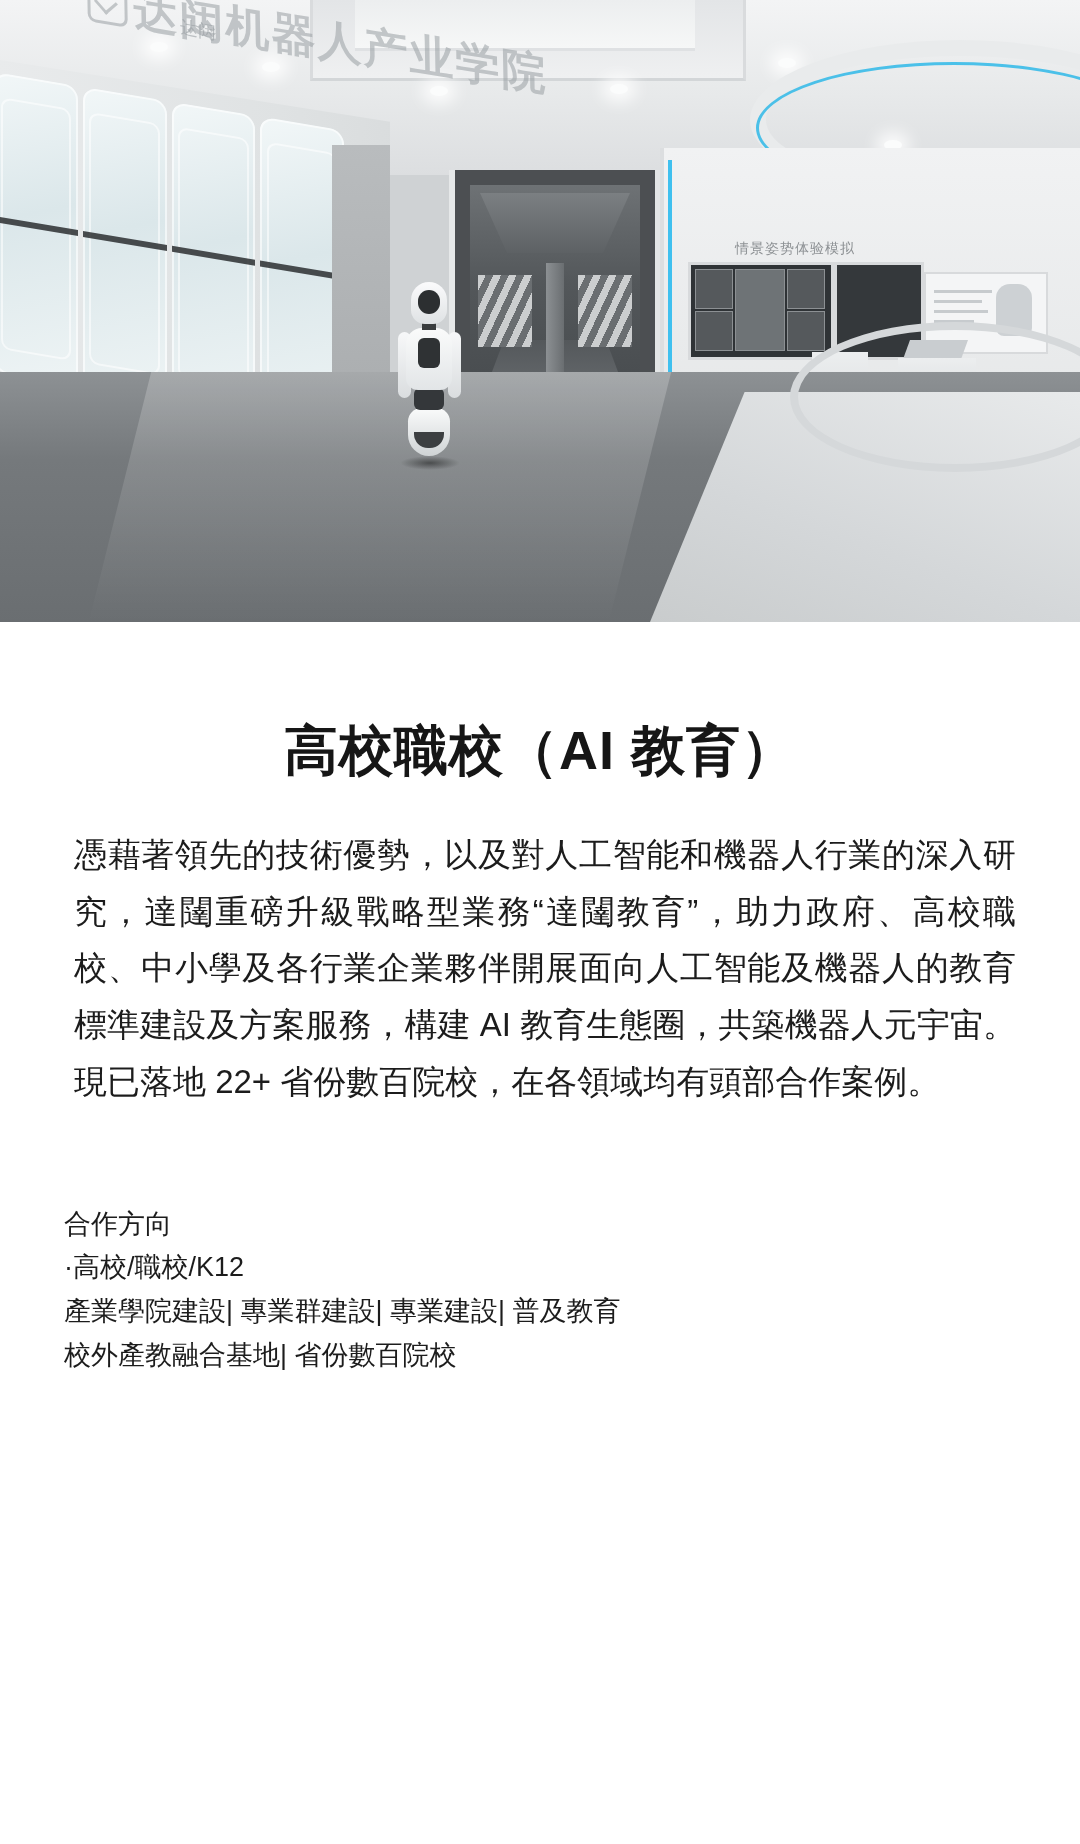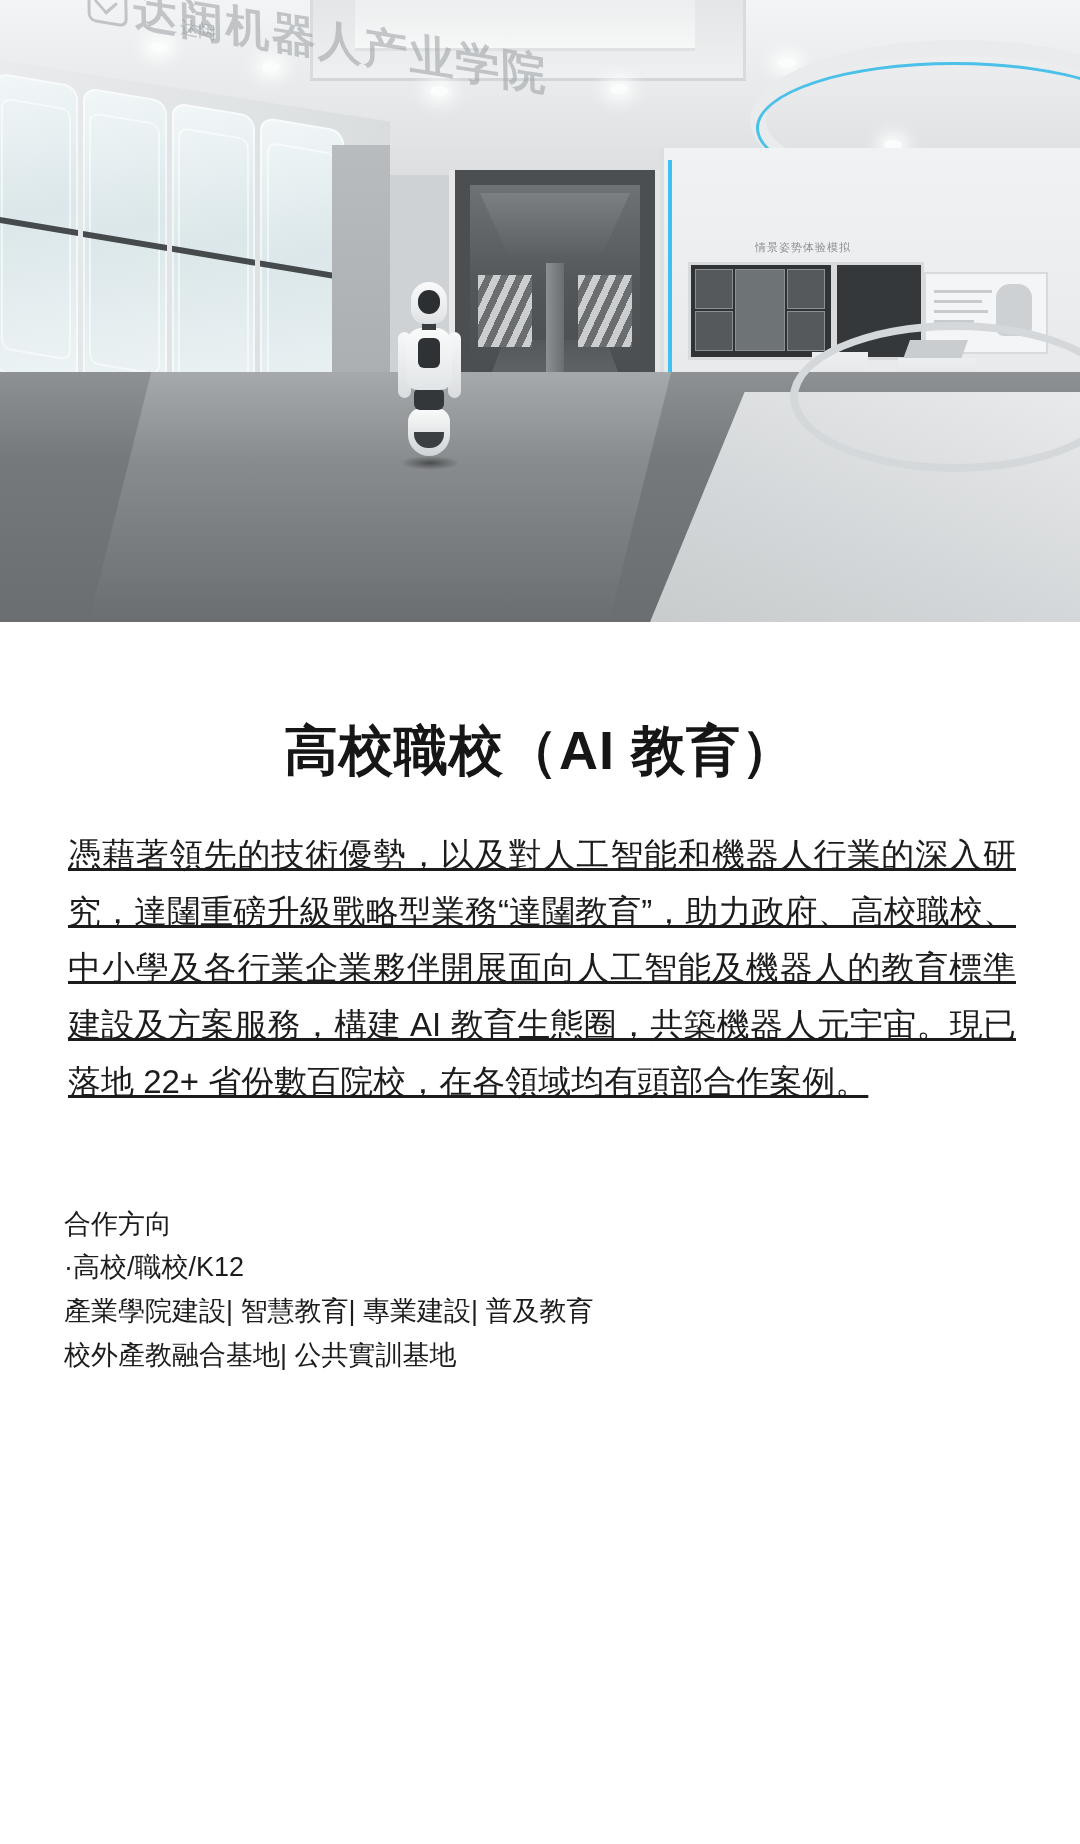--- a/index.html
+++ b/index.html
@@ -250,22 +250,22 @@
     border-radius:14px 14px 8px 8px;
   }
   .screen-right .line{
     position:absolute;
     left:8px;
     height:3px;
     background:#c7cbce;
   }
   .exhibit-label {
     position: absolute;
-    left: 755px; top: 240px;
-    font-size: 11px;
+    left: 735px; top: 240px;
+    font-size: 14px;
     color: #8d9194;
     letter-spacing: 1px;
     white-space: nowrap;
   }
   .podium {
     position: absolute;
     left: 812px; top: 352px;
     width: 56px; height: 62px;
     background: linear-gradient(180deg,#eceeef,#dcdfe1);
   }
@@ -362,27 +362,26 @@
   .title {
     margin: 96px 0 0 0;
     text-align: center;
     font-size: 54px;
     font-weight: bold;
     letter-spacing: 1px;
     color: #161616;
     line-height: 1.2;
   }
   .body-text {
-    margin: 44px 0 0 4px;
+    margin: 44px 0 0 10px;
     font-size: 33px;
     line-height: 1.72;
     color: #1c1c1c;
     text-align: justify;
     text-justify: inter-ideograph;
-    text-decoration: underline;
   }
   .coop {
     margin-top: 92px;
     font-size: 27px;
     line-height: 1.62;
     color: #1c1c1c;
   }
   .coop-heading { font-weight: normal; }
   .coop-bullet { }
   .coop-line { }
@@ -478,17 +477,17 @@
 
 <div class="content">
 
   <h1 class="title">高校職校（AI 教育）</h1>
 
   <p class="body-text">憑藉著領先的技術優勢，以及對人工智能和機器人行業的深入研究，達闥重磅升級戰略型業務“達闥教育”，助力政府、高校職校、中小學及各行業企業夥伴開展面向人工智能及機器人的教育標準建設及方案服務，構建 AI 教育生態圈，共築機器人元宇宙。現已落地 22+ 省份數百院校，在各領域均有頭部合作案例。</p>
 
   <div class="coop">
     <div class="coop-heading">合作方向</div>
     <div class="coop-bullet">·高校/職校/K12</div>
-    <div class="coop-line">產業學院建設| 智慧教育| 專業建設| 普及教育</div>
-    <div class="coop-line">校外產教融合基地| 公共實訓基地</div>
+    <div class="coop-line">產業學院建設| 專業群建設| 專業建設| 普及教育</div>
+    <div class="coop-line">校外產教融合基地| 省份數百院校</div>
   </div>
 
 </div>
 
 </body></html>

